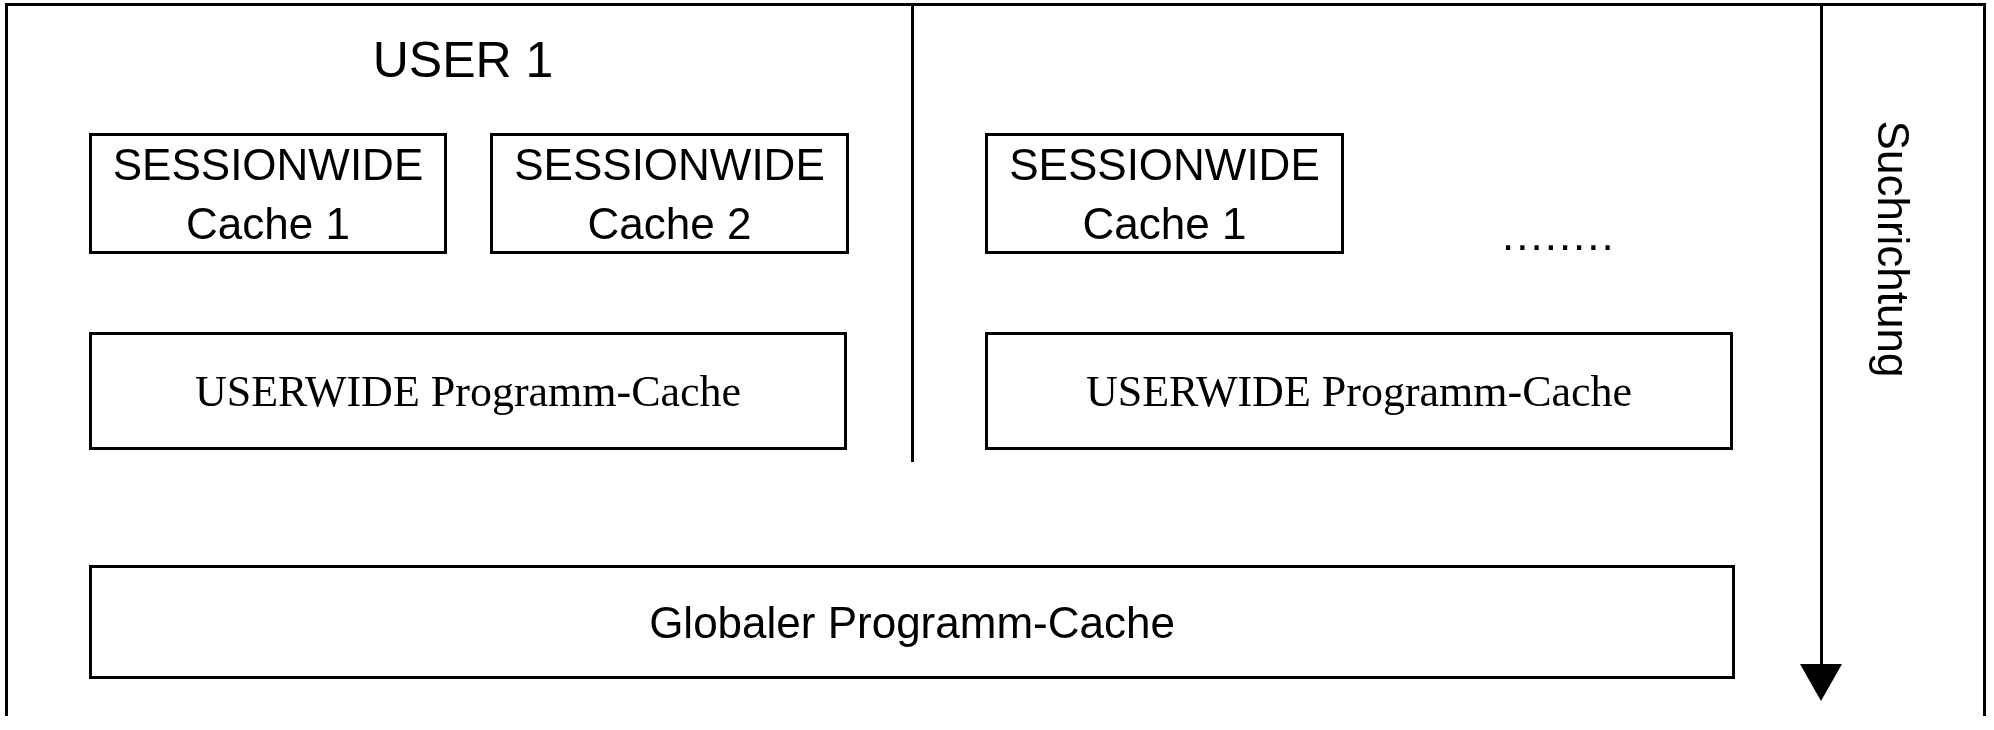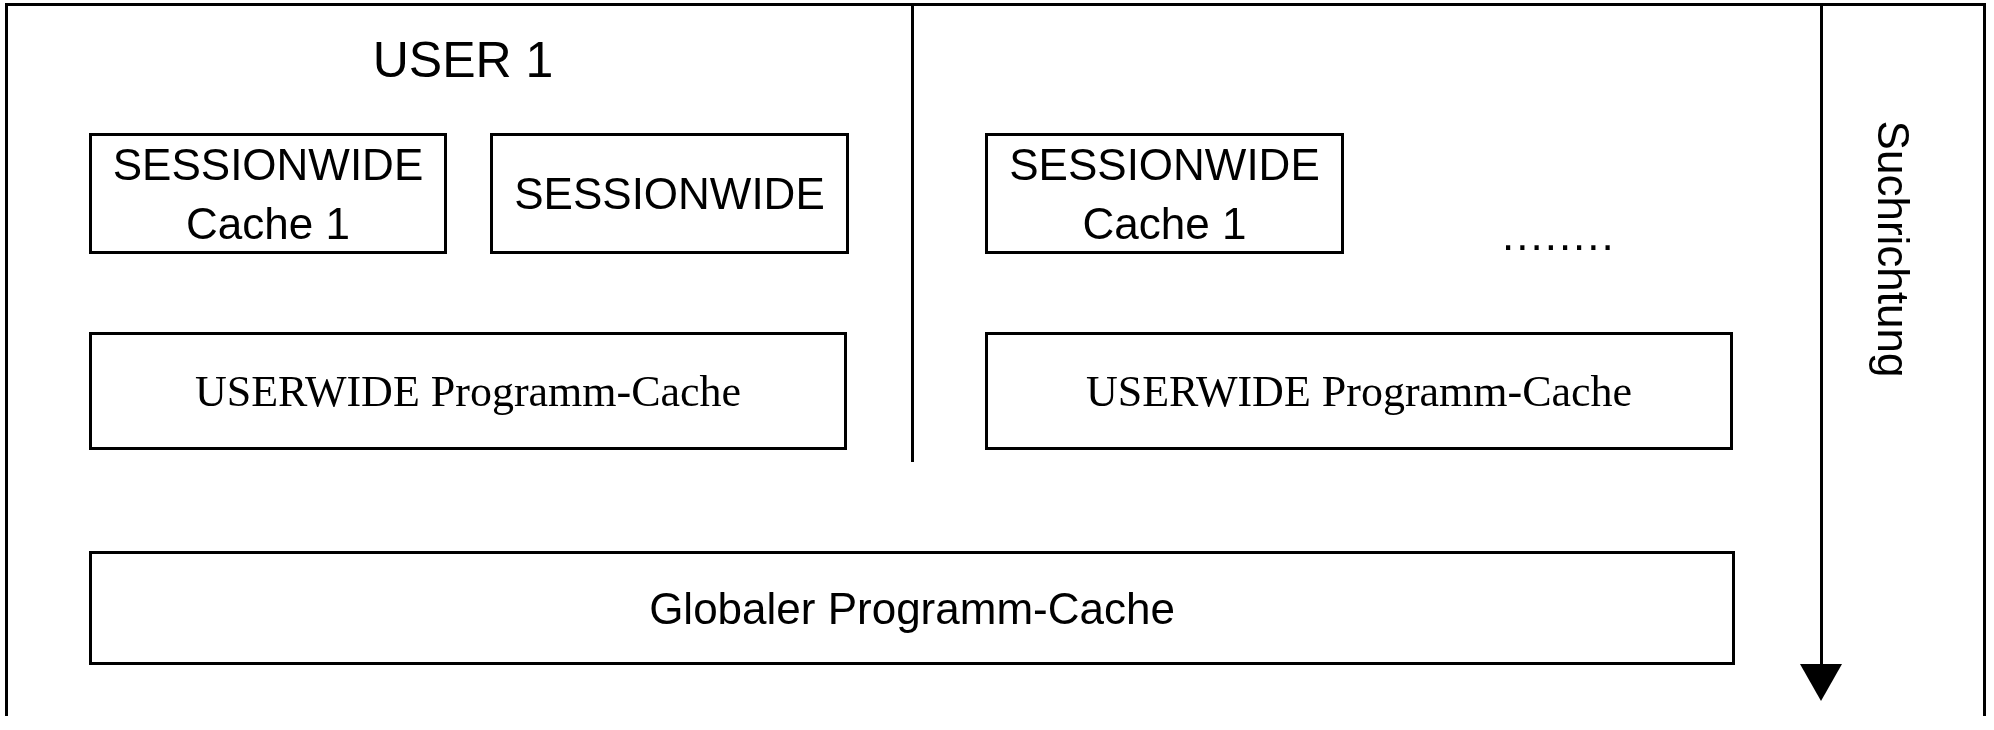--- a/index.html
+++ b/index.html
@@ -66,21 +66,21 @@
     background: #ffffff;
   }
   .session-row { top: 133px; height: 121px; }
   .sb1 { left: 89px;  width: 358px; }
   .sb2 { left: 490px; width: 359px; }
   .sb3 { left: 985px; width: 359px; }
   .userwide-row { top: 332px; height: 118px; font-family: Liberation Serif, serif; }
   .uw1 { left: 89px;  width: 758px; }
   .uw2 { left: 985px; width: 748px; }
   .global-box {
-    left: 89px; top: 551px;
+    left: 89px; top: 565px;
     width: 1646px; height: 114px;
   }
   .dots {
     position: absolute;
     left: 1502px; top: 210px;
     font-size: 44px;
     line-height: 50px;
     letter-spacing: 2px;
     white-space: nowrap;
   }
@@ -103,20 +103,21 @@
   <div class="vline divider"></div>
 
   <div class="heading u1">USER 1</div>
 
   <div class="box session-row sb1">
     <div>SESSIONWIDE</div>
     <div>Cache 1</div>
   </div>
   <div class="box session-row sb2">
     <div>SESSIONWIDE</div>
+    <div>Cache 2</div>
   </div>
   <div class="box session-row sb3">
     <div>SESSIONWIDE</div>
     <div>Cache 1</div>
   </div>
 
   <div class="dots">........</div>
 
   <div class="box userwide-row uw1">
     <div>USERWIDE Programm-Cache</div>

